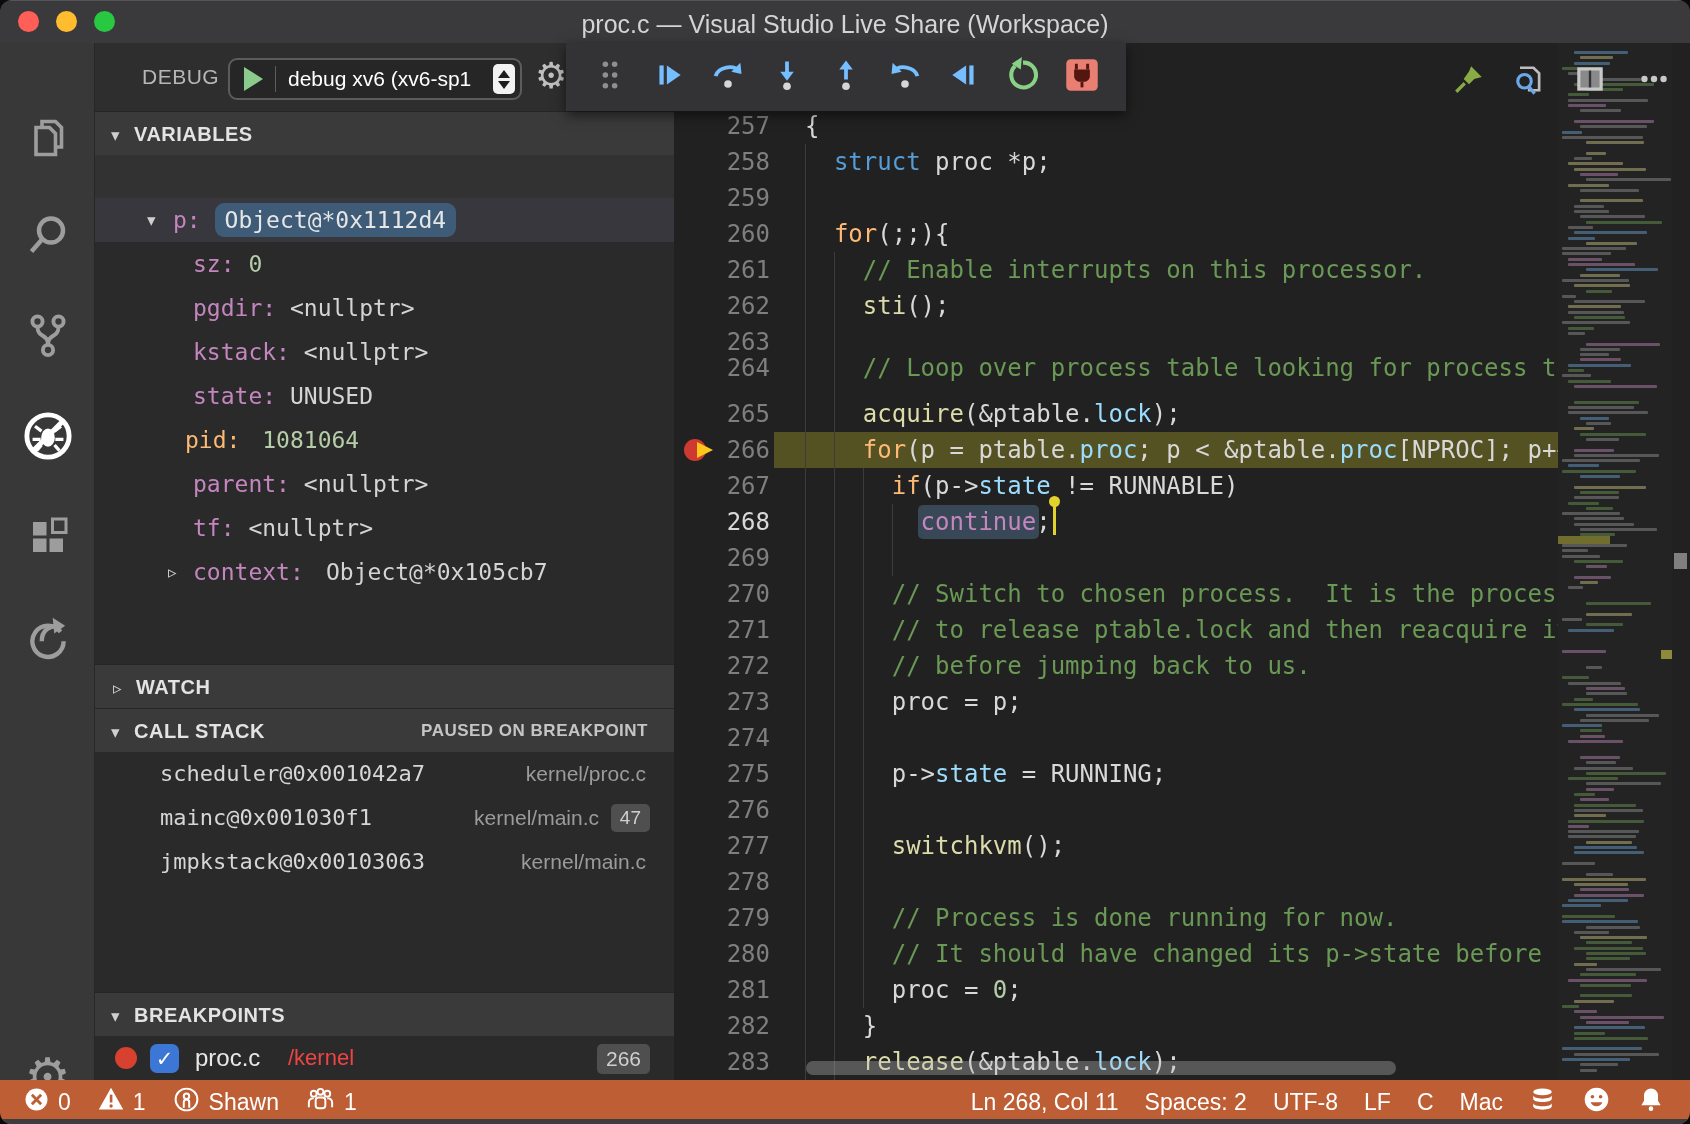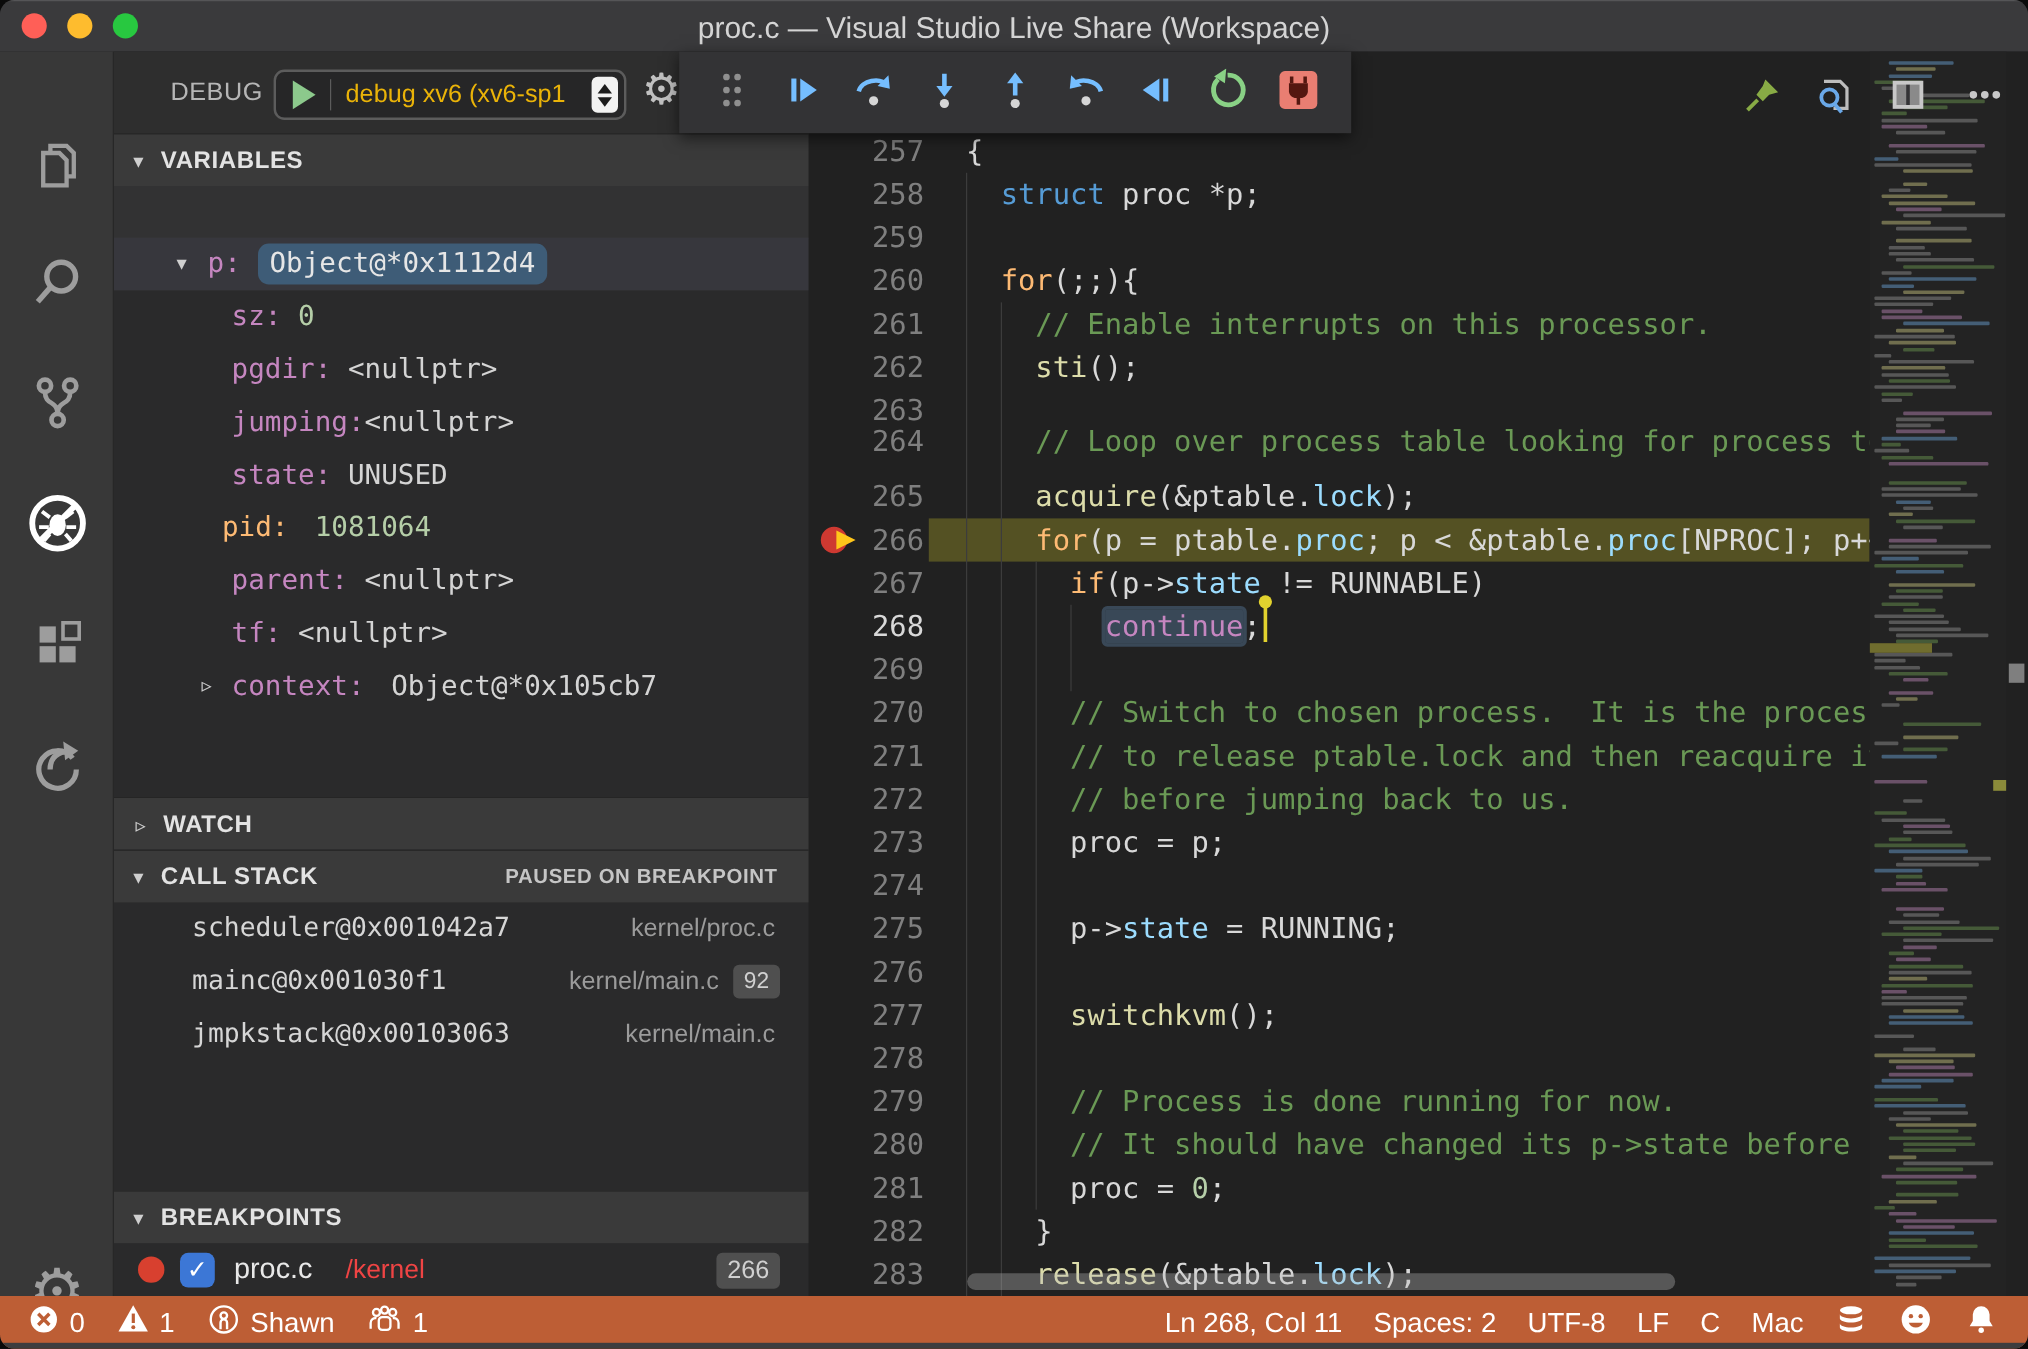--- a/index.html
+++ b/index.html
@@ -31,21 +31,21 @@
   #sidebar { position:absolute; left:95px; top:43px; width:579px; height:1037px; background:#2a2a2b; overflow:hidden; }
   #debug-header { position:absolute; left:0; top:0; width:579px; height:68px; background:#2e2e2e; }
   #debug-label { position:absolute; left:47px; top:22px; color:#b6b6b6; font-size:21px; letter-spacing:.5px; }
   #launch-box {
     position:absolute; left:133px; top:15px; width:294px; height:42px;
     background:#262627; border:2px solid #5c5c5c; border-radius:9px;
     display:flex; align-items:center;
   }
   #launch-play { width:0; height:0; border-left:19px solid #8cc98c; border-top:12px solid transparent; border-bottom:12px solid transparent; margin-left:14px; }
   #launch-div { width:1px; height:26px; background:#5c5c5c; margin:0 12px; }
-  #launch-name { color:#eab308; font-size:21px; white-space:nowrap; overflow:hidden; flex:1; }
+  #launch-name { color:#ffffff; font-size:21px; white-space:nowrap; overflow:hidden; flex:1; }
   #launch-stepper { width:22px; height:30px; background:#f2f2f2; border-radius:5px; margin-right:5px; display:flex; flex-direction:column; align-items:center; justify-content:center; gap:3px; }
   #launch-stepper .up { width:0;height:0;border-left:6px solid transparent;border-right:6px solid transparent;border-bottom:8px solid #1c1c1c; }
   #launch-stepper .dn { width:0;height:0;border-left:6px solid transparent;border-right:6px solid transparent;border-top:8px solid #1c1c1c; }
   #debug-gear { position:absolute; left:440px; top:12px; color:#c0c0c0; font-size:36px; font-family:"DejaVu Sans", sans-serif; }
   .sec-head { position:absolute; left:0; width:579px; height:44px; background:#3a3a3a; border-top:1px solid #252525;
     color:#e3e3e3; font-weight:bold; font-size:20px; letter-spacing:.5px; line-height:44px; }
   .sec-head .twisty, .var-row .twisty { color:#cfcfcf; font-size:17px; font-family:"DejaVu Sans", sans-serif; }
   .mono { font-family:"DejaVu Sans Mono", monospace; }
   .var-row { position:absolute; left:0; width:579px; height:44px; line-height:44px; font-family:"DejaVu Sans Mono", monospace; font-size:23px; white-space:pre; }
   .frame-row { position:absolute; left:0; width:579px; height:44px; line-height:44px; }
@@ -184,21 +184,21 @@
     <div class="sec-head" style="top:68px">
       <span class="twisty" style="margin:0 14px 0 16px">▾</span><span>VARIABLES</span>
     </div>
     <div class="var-row" style="top:112px;background:#323233;font-family:'Liberation Sans',sans-serif;font-weight:bold;font-size:22px;color:#e6e6e6">
       <span class="twisty" style="margin:0 12px 0 36px">▾</span><span>Local</span>
     </div>
     <div id="var-rows">
         <div class="var-row" style="top: 155px; background: rgb(55, 55, 61);"><span class="twisty" style="position:absolute;left:52px">▾</span><span style="position:absolute;left:78px;color:#c586c0">p: </span><span style="position:absolute;left:119.55px;top:5px;line-height:34px;background:#3e5c77;border-radius:9px;padding:0 10px;color:#e6e6e6">Object@*0x1112d4</span></div>
         <div class="var-row" style="top: 199px;"><span style="position:absolute;left:98px;color:#c586c0">sz: </span><span style="position:absolute;left:153.4px;color:#b5cea8">0</span></div>
         <div class="var-row" style="top: 243px;"><span style="position:absolute;left:98px;color:#c586c0">pgdir: </span><span style="position:absolute;left:194.95px;color:#d4d4d4">&lt;nullptr&gt;</span></div>
-        <div class="var-row" style="top: 287px;"><span style="position:absolute;left:98px;color:#c586c0">jumping: </span><span style="position:absolute;left:208.8px;color:#d4d4d4">&lt;nullptr&gt;</span></div>
+        <div class="var-row" style="top: 287px;"><span style="position:absolute;left:98px;color:#c586c0">kstack: </span><span style="position:absolute;left:208.8px;color:#d4d4d4">&lt;nullptr&gt;</span></div>
         <div class="var-row" style="top: 331px;"><span style="position:absolute;left:98px;color:#c586c0">state: </span><span style="position:absolute;left:194.95px;color:#d4d4d4">UNUSED</span></div>
         <div class="var-row" style="top: 375px;"><span style="position:absolute;left:90px;color:#fdba74">pid: </span><span style="position:absolute;left:167.25px;color:#b5cea8">1081064</span></div>
         <div class="var-row" style="top: 419px;"><span style="position:absolute;left:98px;color:#c586c0">parent: </span><span style="position:absolute;left:208.8px;color:#d4d4d4">&lt;nullptr&gt;</span></div>
         <div class="var-row" style="top: 463px;"><span style="position:absolute;left:98px;color:#c586c0">tf: </span><span style="position:absolute;left:153.4px;color:#d4d4d4">&lt;nullptr&gt;</span></div>
         <div class="var-row" style="top: 507px;"><span class="twisty" style="position:absolute;left:73px">▹</span><span style="position:absolute;left:98px;color:#c586c0">context: </span><span style="position:absolute;left:231px;color:#d4d4d4">Object@*0x105cb7</span></div>
       </div>
 
     <div class="sec-head" style="top:621px">
       <span class="twisty" style="margin:0 14px 0 18px">▹</span><span>WATCH</span>
     </div>
@@ -207,21 +207,21 @@
       <span style="float:right;margin-right:26px;font-size:17px;color:#c5c5c5">PAUSED ON BREAKPOINT</span>
     </div>
     <div id="stack-rows">
         <div class="frame-row" style="top: 709px;">
           <span class="mono" style="position:absolute;left:65px;font-size:22px;color:#d6d6d6">scheduler@0x001042a7</span>
           <span style="position:absolute;right:28px;font-size:21px;color:#9b9b9b">kernel/proc.c</span>
         </div>
         <div class="frame-row" style="top: 753px;">
           <span class="mono" style="position:absolute;left:65px;font-size:22px;color:#d6d6d6">mainc@0x001030f1</span>
           <span style="position:absolute;right:75px;font-size:21px;color:#9b9b9b">kernel/main.c</span>
-          <span class="badge" style="position:absolute;right:24px;top:8px;line-height:normal">92</span>
+          <span class="badge" style="position:absolute;right:24px;top:8px;line-height:normal">47</span>
         </div>
         <div class="frame-row" style="top: 797px;">
           <span class="mono" style="position:absolute;left:65px;font-size:22px;color:#d6d6d6">jmpkstack@0x00103063</span>
           <span style="position:absolute;right:28px;font-size:21px;color:#9b9b9b">kernel/main.c</span>
         </div>
       </div>
 
     <div class="sec-head" style="top:949px">
       <span class="twisty" style="margin:0 14px 0 16px">▾</span><span>BREAKPOINTS</span>
     </div>

